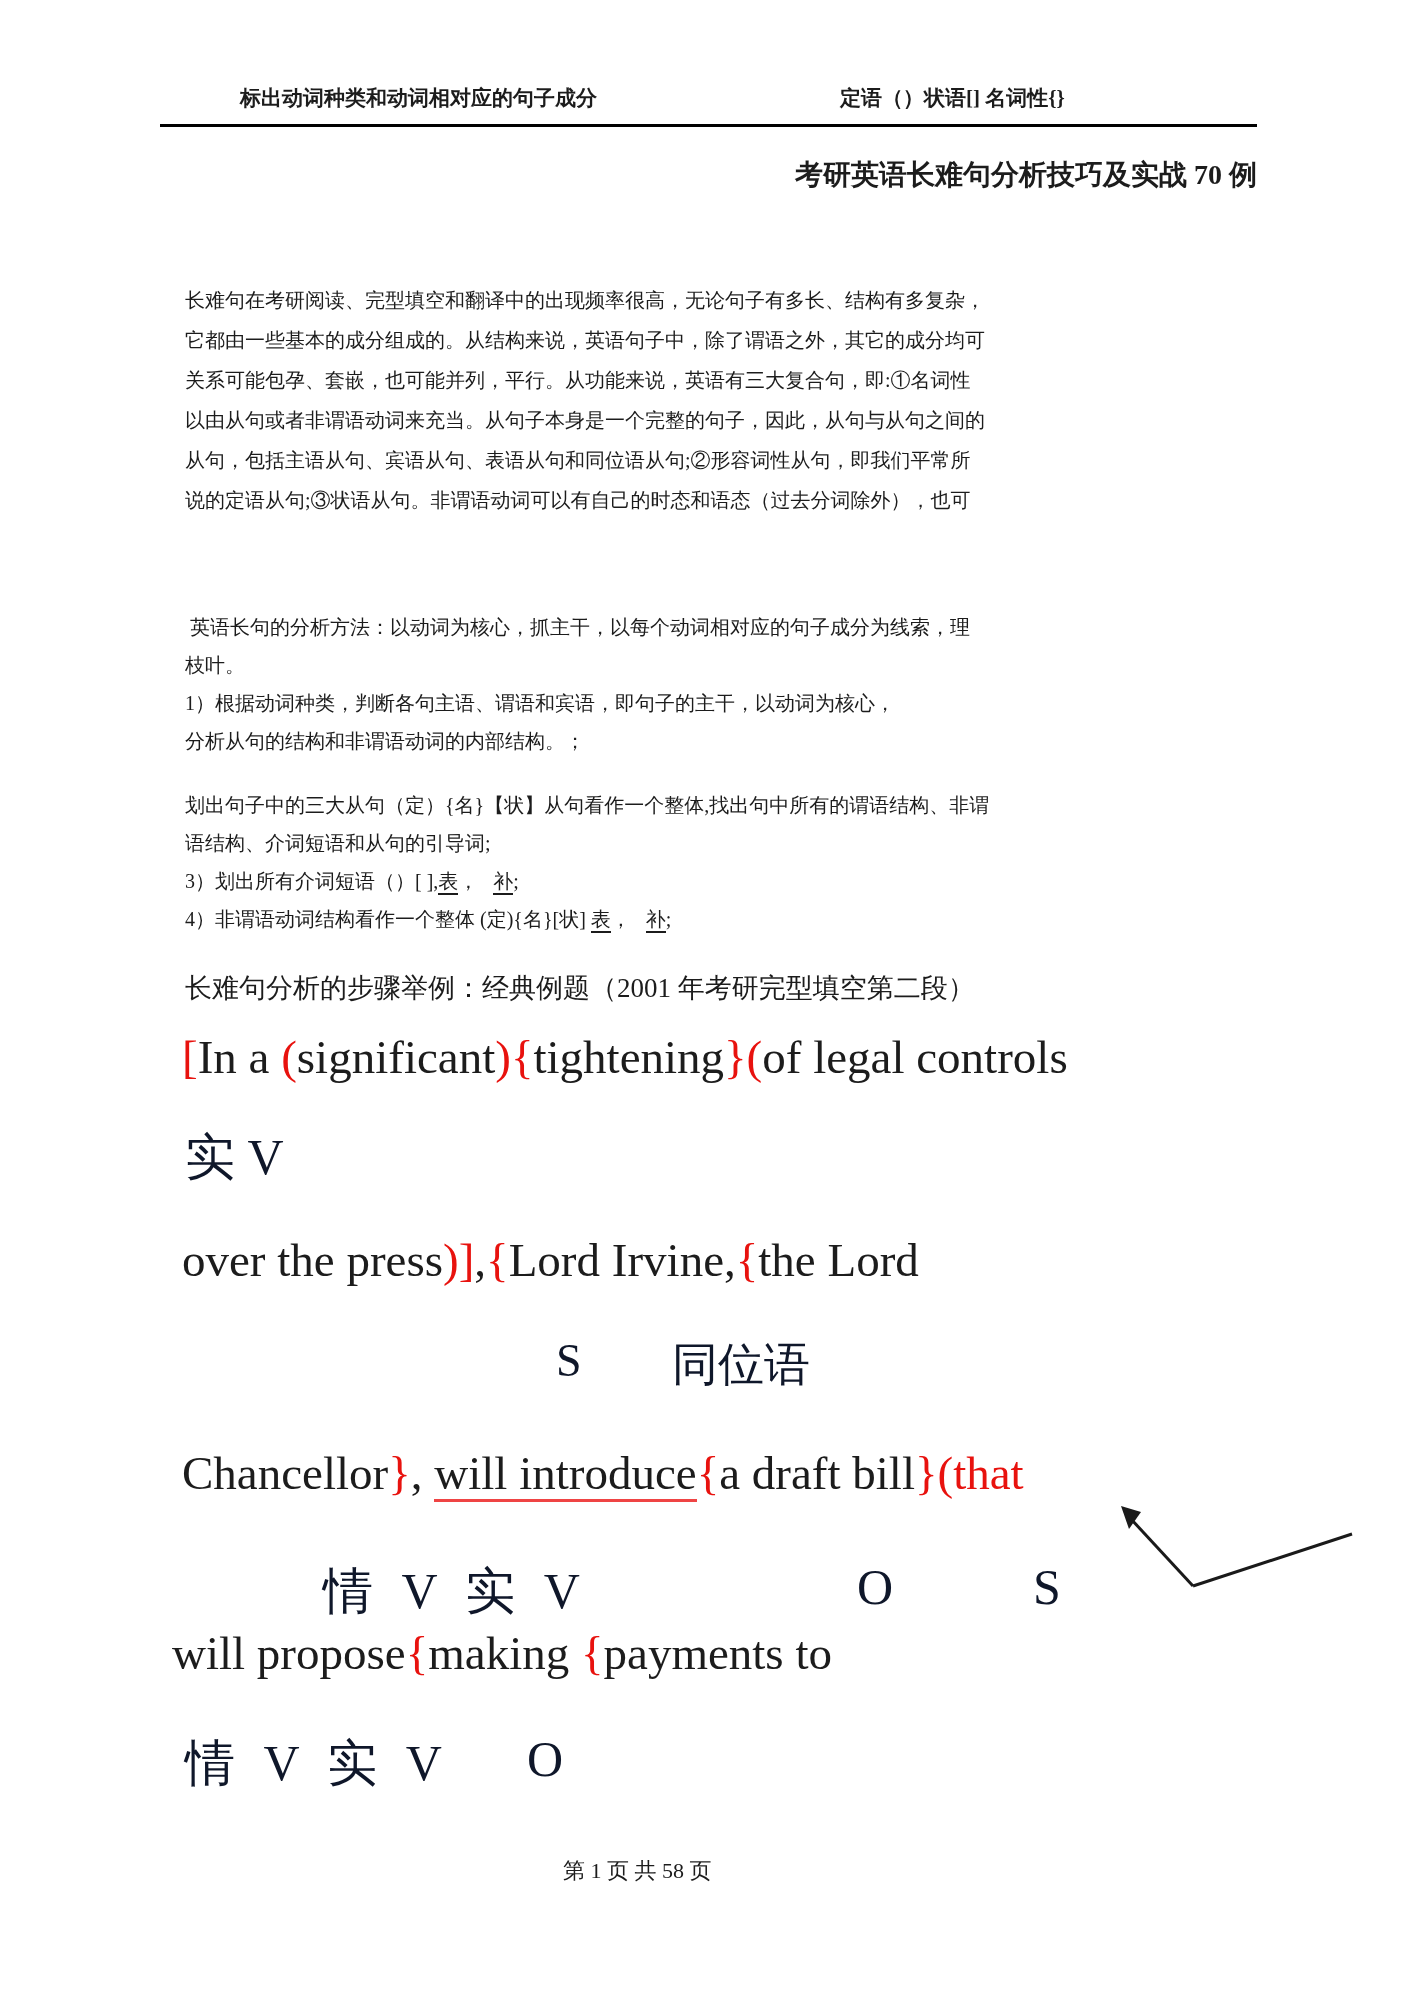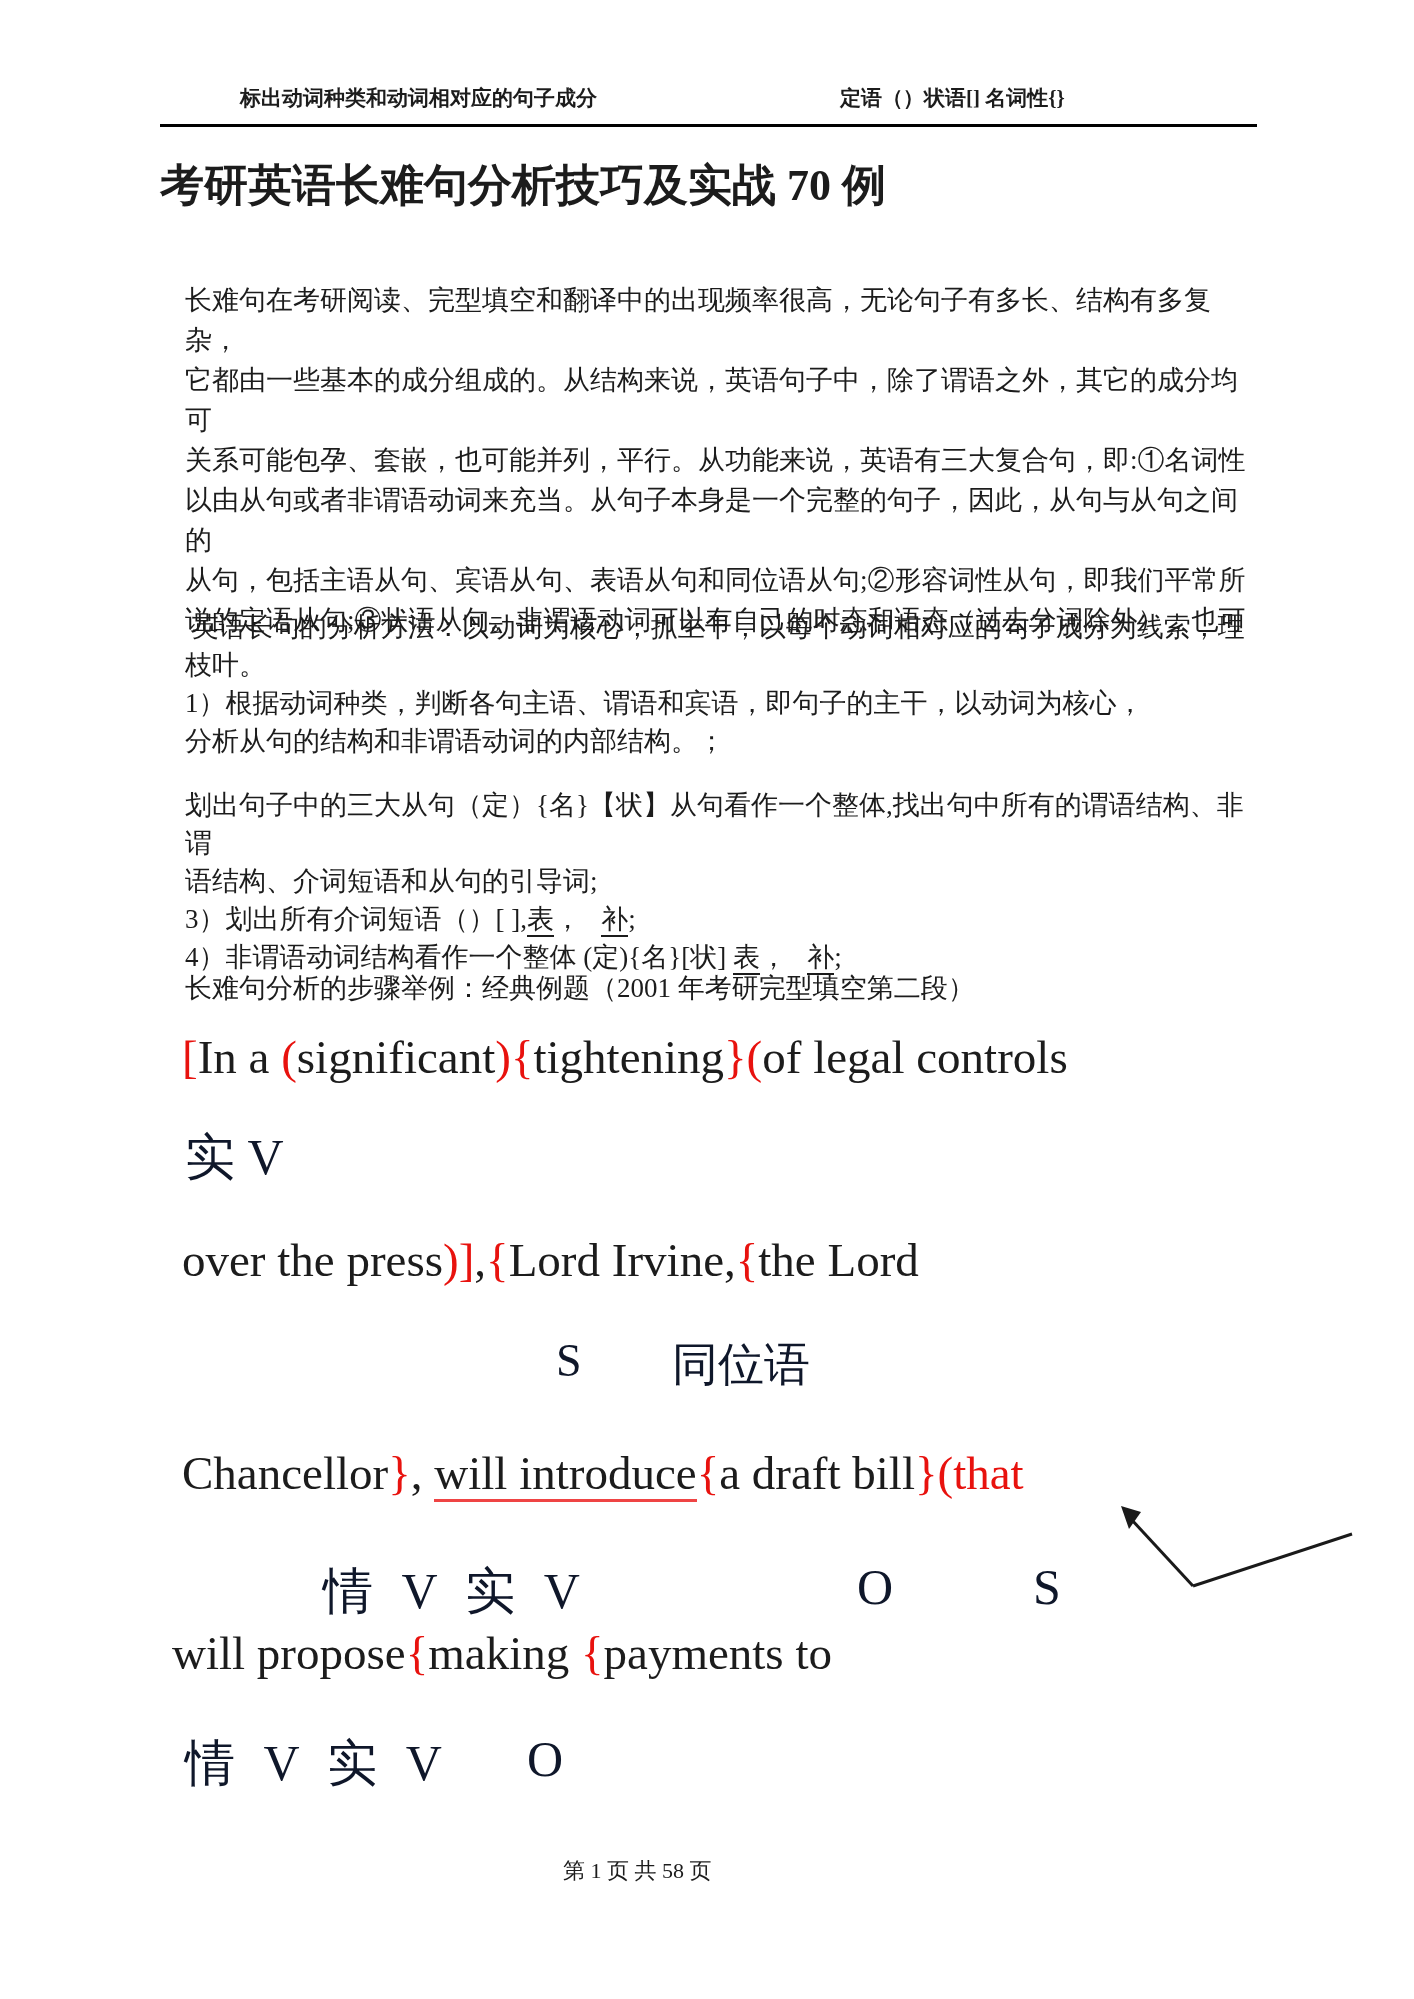--- a/index.html
+++ b/index.html
@@ -11,25 +11,25 @@
   .page { position:absolute; inset:0; }
 
   
   .header { position:absolute; left:160px; top:84px; width:1097px; height:34px;
             font-weight:bold; font-size:21px; }
   .h-left  { position:absolute; left:80px;  top:0; white-space:pre; }
   .h-right { position:absolute; left:680px; top:0; white-space:pre; }
   .rule { position:absolute; left:160px; top:124px; width:1097px; height:3px; background:#000; }
 
   
-  .title { position:absolute; left:160px; top:156px; width:1097px; text-align:left;
-           font-weight:bold; font-size:44px; }
+  .title { position:absolute; left:160px; top:156px; width:1097px; text-align:right;
+           font-weight:bold; font-size:28px; }
 
   
-  .para { position:absolute; left:185px; width:1062px; font-size:27px; }
+  .para { position:absolute; left:185px; width:1062px; font-size:20px; }
   .p1 { top:280px; line-height:40px; }
   .p2 { top:608px; line-height:38px; }
   .p3 { top:786px; line-height:38px; }
   .tline { white-space:pre-wrap; }
   .example-intro { position:absolute; left:185px; top:970px; font-size:27px; white-space:pre; }
 
   
   .big { position:absolute; left:182px; font-size:47px; white-space:pre; }
   .sg-k  { color:#1c1c1c; }
   .sg-r  { color:#e8120e; }

